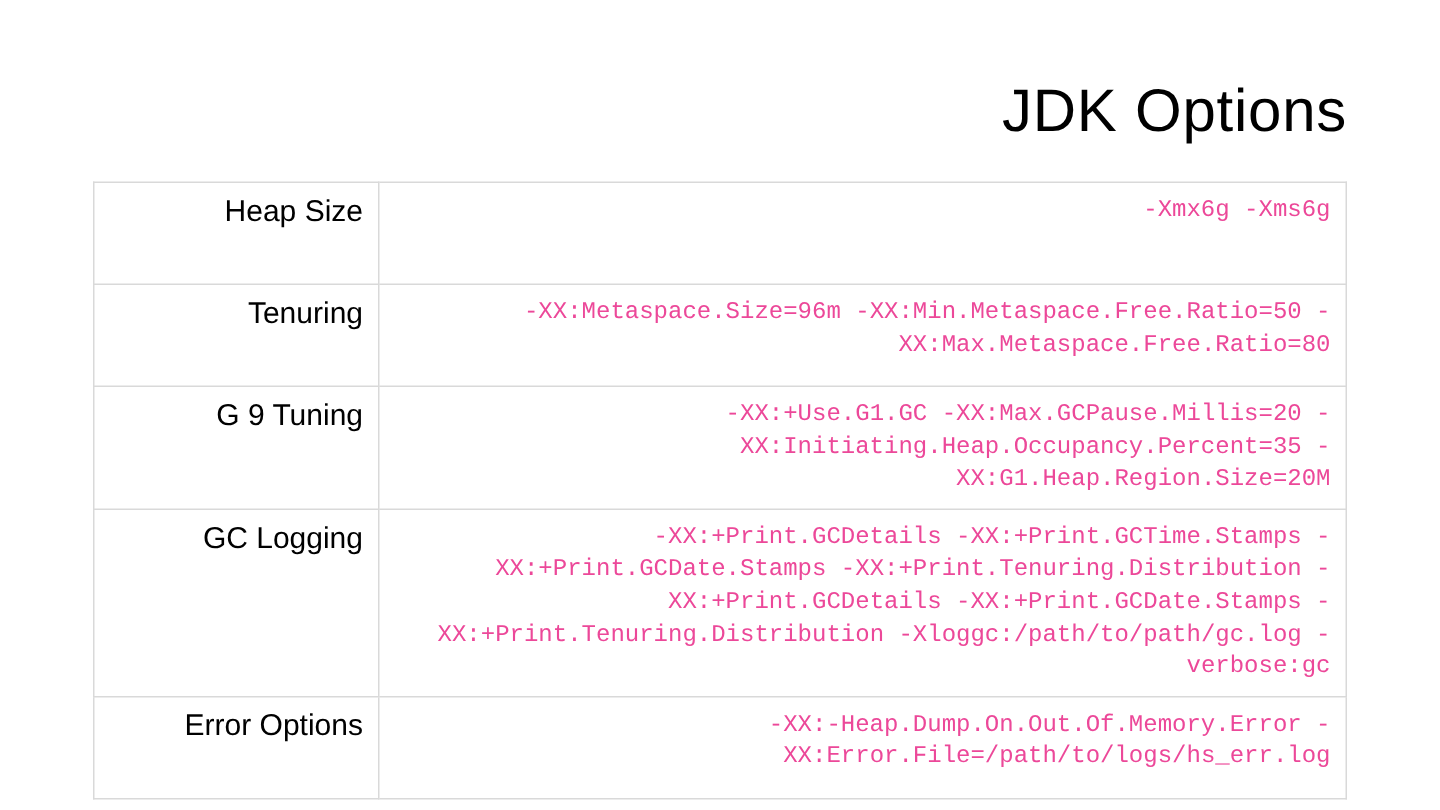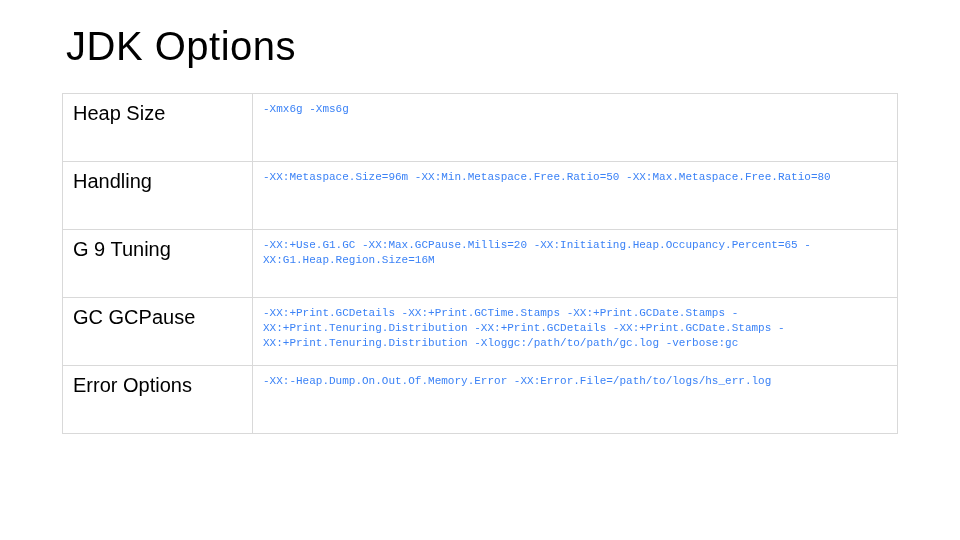--- a/index.html
+++ b/index.html
@@ -1,50 +1,50 @@
 <!DOCTYPE html>
 <html><head>
 <meta charset="utf-8">
 <style>
   * { box-sizing: border-box; margin: 0; padding: 0; }
   html, body { width: 960px; height: 540px; background: #fff; font-family: "Segoe UI", "Helvetica Neue", Arial, sans-serif; color: #000; }
-  .slide { padding: 24px 62px 0 62px; }
+  .slide { padding: 52px 62px 0 62px; text-align: right; }
   .title { font-size: 40px; font-weight: 400; letter-spacing: 0.5px; margin-bottom: 24px; margin-left: 4px; }
   table { width: 100%; border-collapse: collapse; table-layout: fixed; border-radius: 29px; }
   col.label { width: 190px; }
   td { border: 1px solid #d9d9d9; vertical-align: top; padding: 8px 10px 8px 10px; height: 68px; }
   td.label { font-size: 20px; font-weight: 400; color: #000; }
-  td.value { font-family: "Consolas", "Menlo", "Courier New", monospace; font-size: 11px; line-height: 1.35; color: #3b82f6; word-break: break-word; }
+  td.value { font-family: "Consolas", "Menlo", "Courier New", monospace; font-size: 16px; line-height: 1.35; color: #ec4899; word-break: break-word; }
 </style>
 </head>
 <body>
 
 <div class="slide">
   <h1 class="title">JDK Options</h1>
 
   <table>
     <colgroup>
         <col class="label">
         <col>
       </colgroup>
     <tbody>
       <tr>
         <td class="label">Heap Size</td>
         <td class="value">-Xmx6g -Xms6g</td>
       </tr>
       <tr>
-        <td class="label">Handling</td>
+        <td class="label">Tenuring</td>
         <td class="value">-XX:Metaspace.Size=96m -XX:Min.Metaspace.Free.Ratio=50 -XX:Max.Metaspace.Free.Ratio=80</td>
       </tr>
       <tr>
         <td class="label">G 9 Tuning</td>
-        <td class="value">-XX:+Use.G1.GC -XX:Max.GCPause.Millis=20 -XX:Initiating.Heap.Occupancy.Percent=65 -XX:G1.Heap.Region.Size=16M</td>
+        <td class="value">-XX:+Use.G1.GC -XX:Max.GCPause.Millis=20 -XX:Initiating.Heap.Occupancy.Percent=35 -XX:G1.Heap.Region.Size=20M</td>
       </tr>
       <tr>
-        <td class="label">GC GCPause</td>
+        <td class="label">GC Logging</td>
         <td class="value">-XX:+Print.GCDetails -XX:+Print.GCTime.Stamps -XX:+Print.GCDate.Stamps -XX:+Print.Tenuring.Distribution -XX:+Print.GCDetails -XX:+Print.GCDate.Stamps -XX:+Print.Tenuring.Distribution -Xloggc:/path/to/path/gc.log -verbose:gc</td>
       </tr>
       <tr>
         <td class="label">Error Options</td>
         <td class="value">-XX:-Heap.Dump.On.Out.Of.Memory.Error -XX:Error.File=/path/to/logs/hs_err.log</td>
       </tr>
     </tbody>
   </table>
 </div>
 

